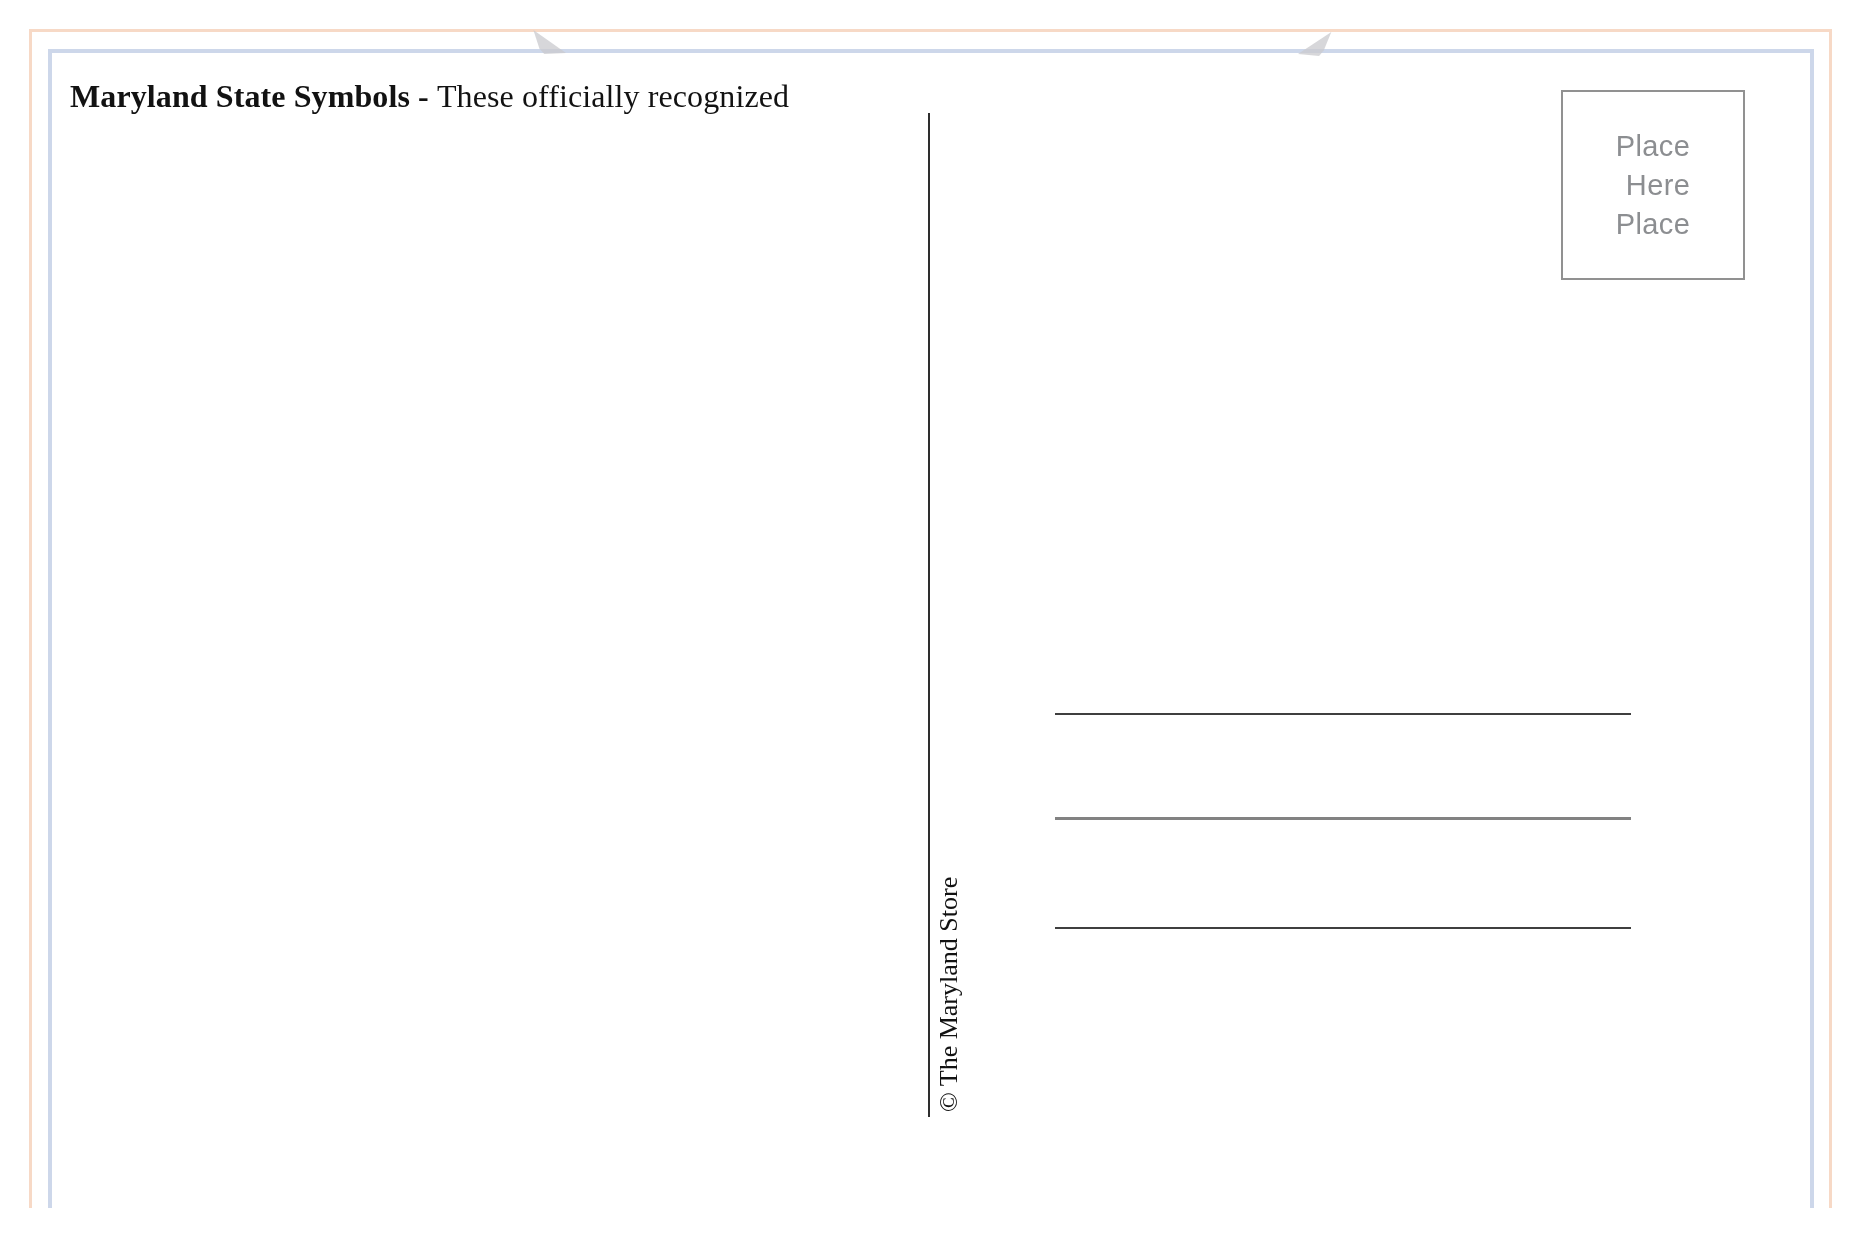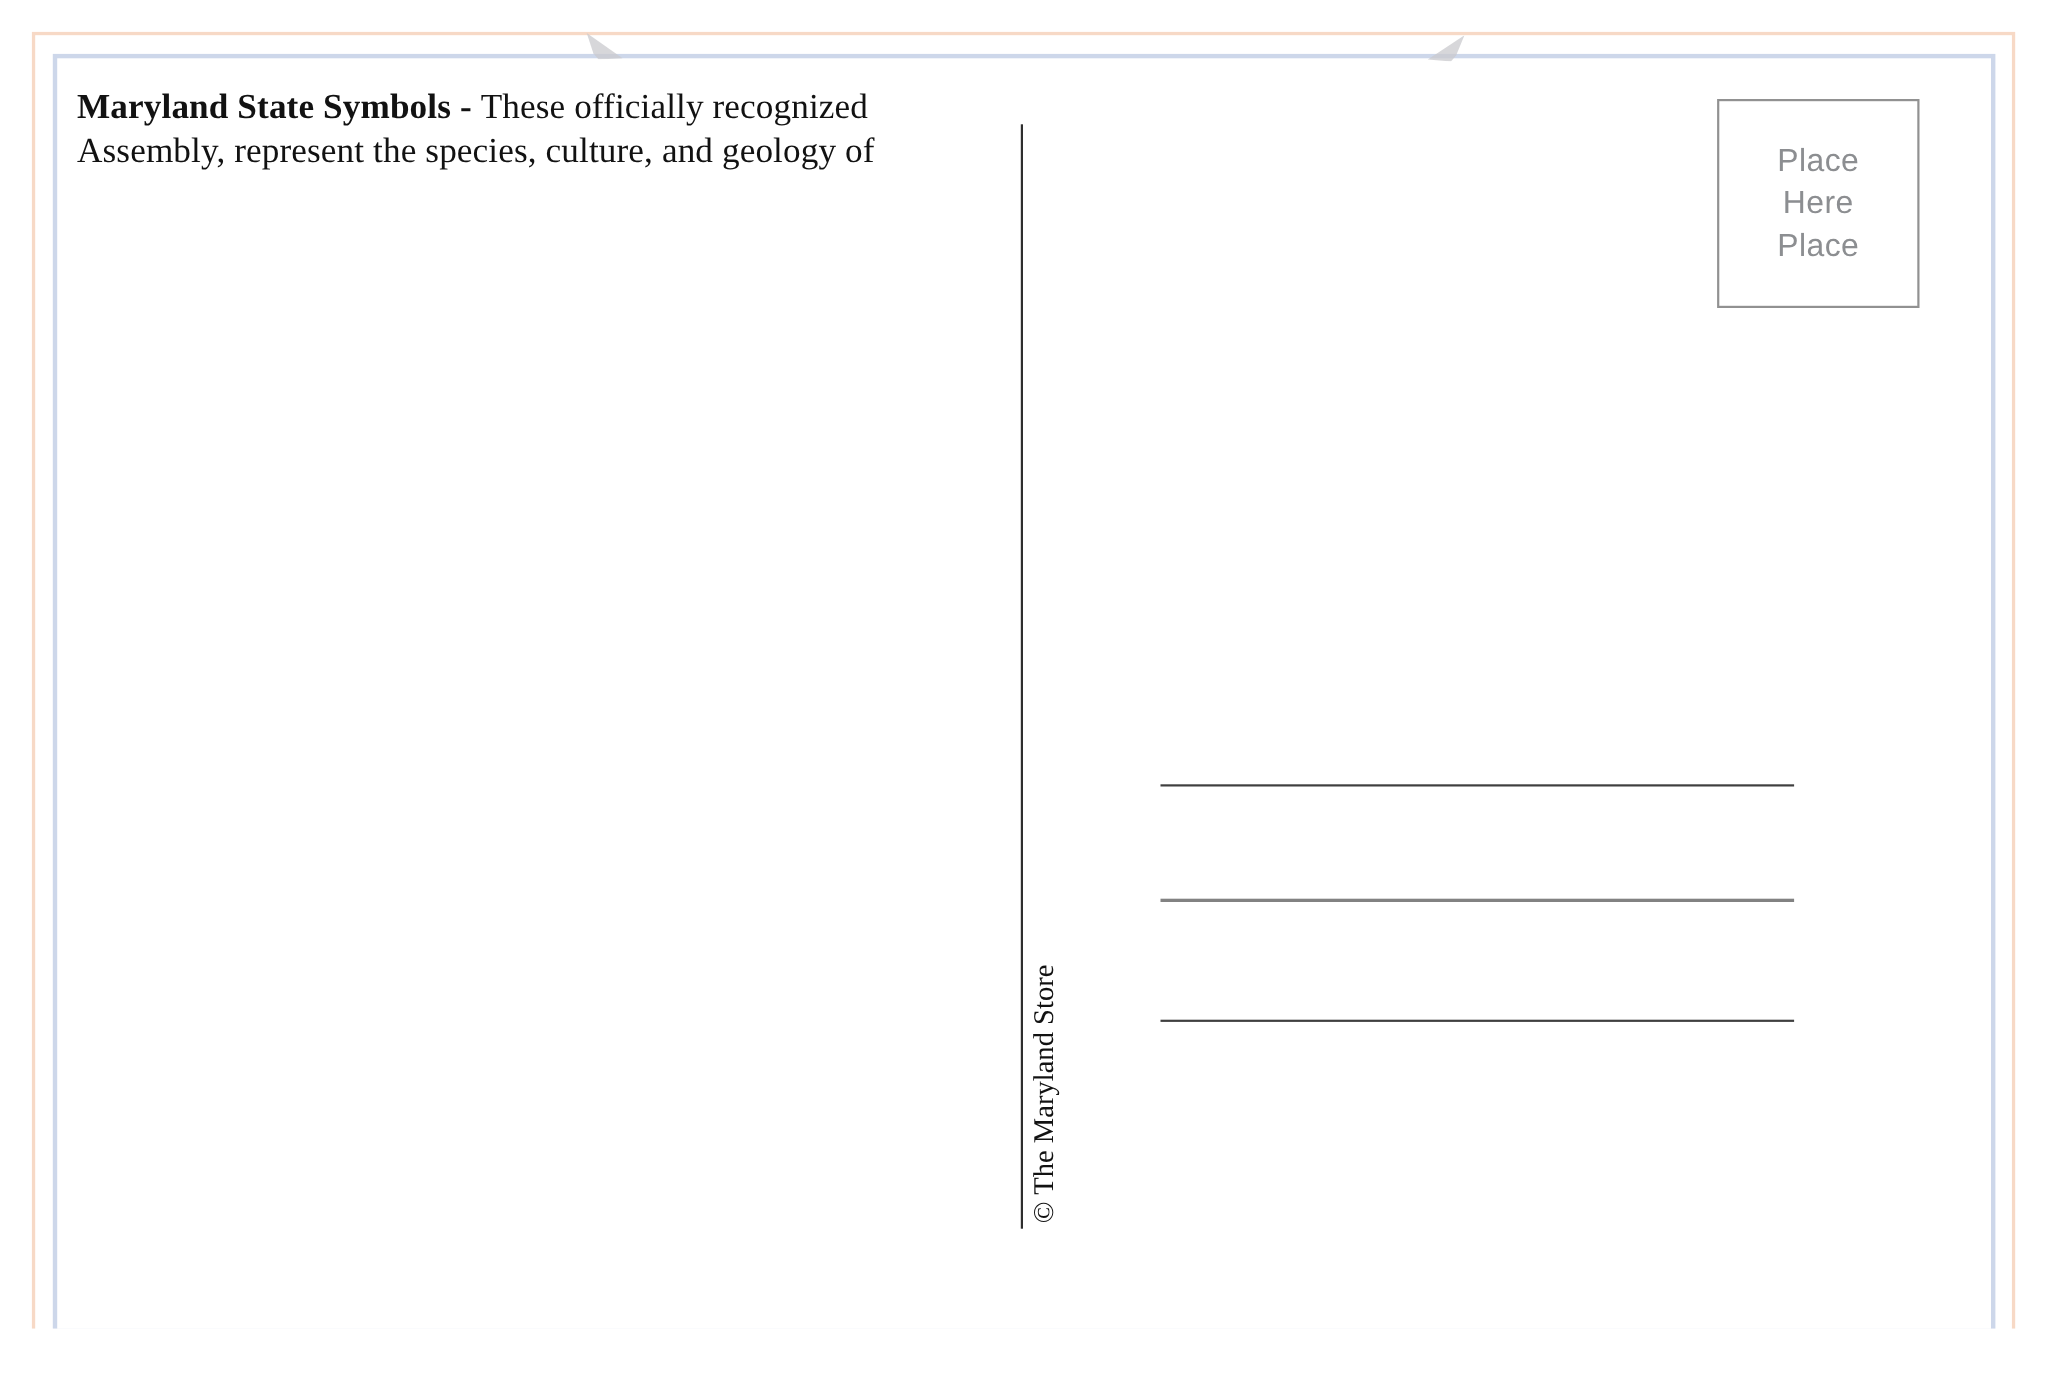--- a/index.html
+++ b/index.html
@@ -64,21 +64,21 @@
     display: flex;
     align-items: center;
     justify-content: center;
   }
   .stamp-text {
     font-family: "Liberation Sans", sans-serif;
     font-size: 29px;
     line-height: 39px;
     color: #8c8e91;
     letter-spacing: 0.4px;
-    text-align: center;
+    text-align: right;
   }
 
   
   .divider {
     position: absolute;
     left: 928px; top: 113px;
     width: 2px; height: 1004px;
     background: #2e2e2e;
   }
 
@@ -112,21 +112,20 @@
 <div class="page">
 
   <div class="outer-frame"></div>
   <div class="inner-frame"></div>
 
   <div class="curl curl-left"></div>
   <div class="curl curl-right"></div>
 
   <div class="intro">
     <div class="line"><span class="b">Maryland State Symbols - </span><span>These officially recognized</span></div>
-    <div class="line">Assembly, represent the species, culture, and geology of</div>
   </div>
 
   <div class="stamp-box">
     <div class="stamp-text">
       <div>Place</div>
       <div>Here</div>
       <div>Place</div>
     </div>
   </div>
 

